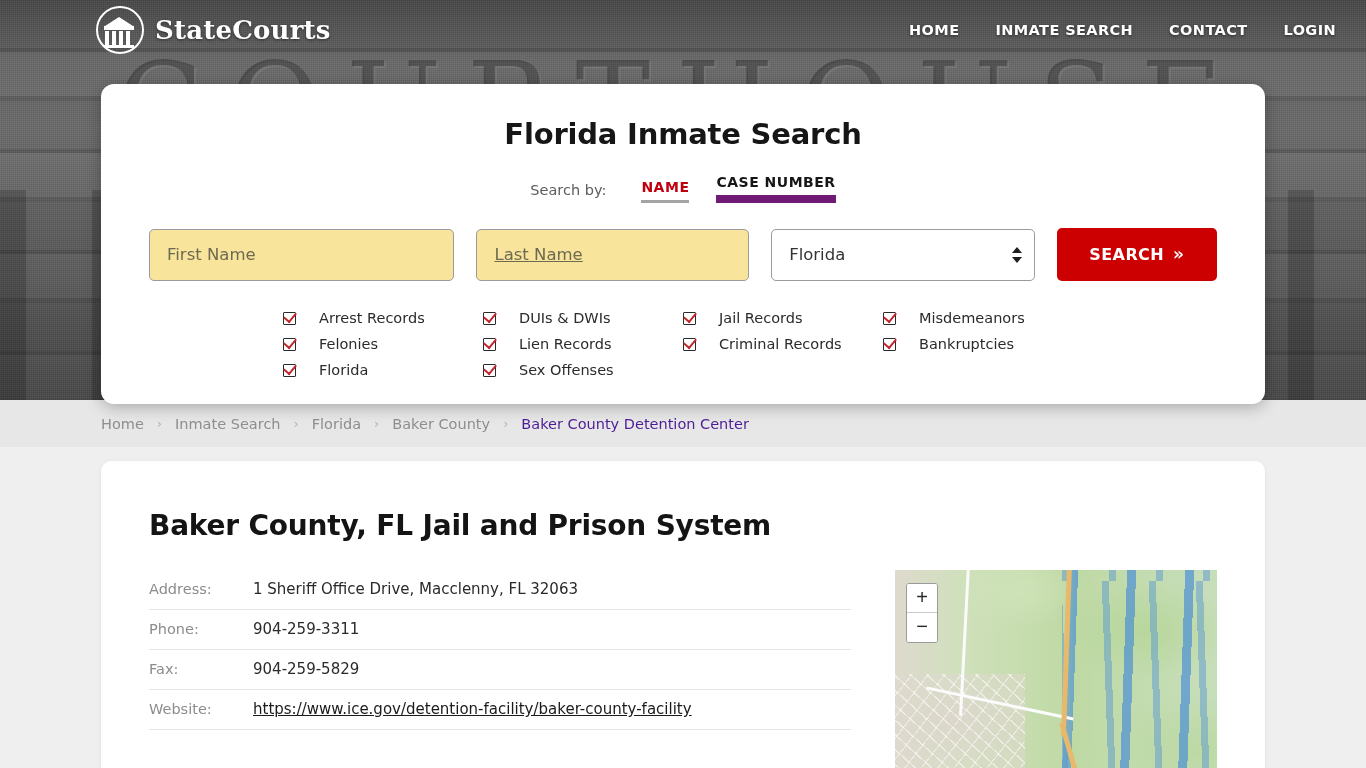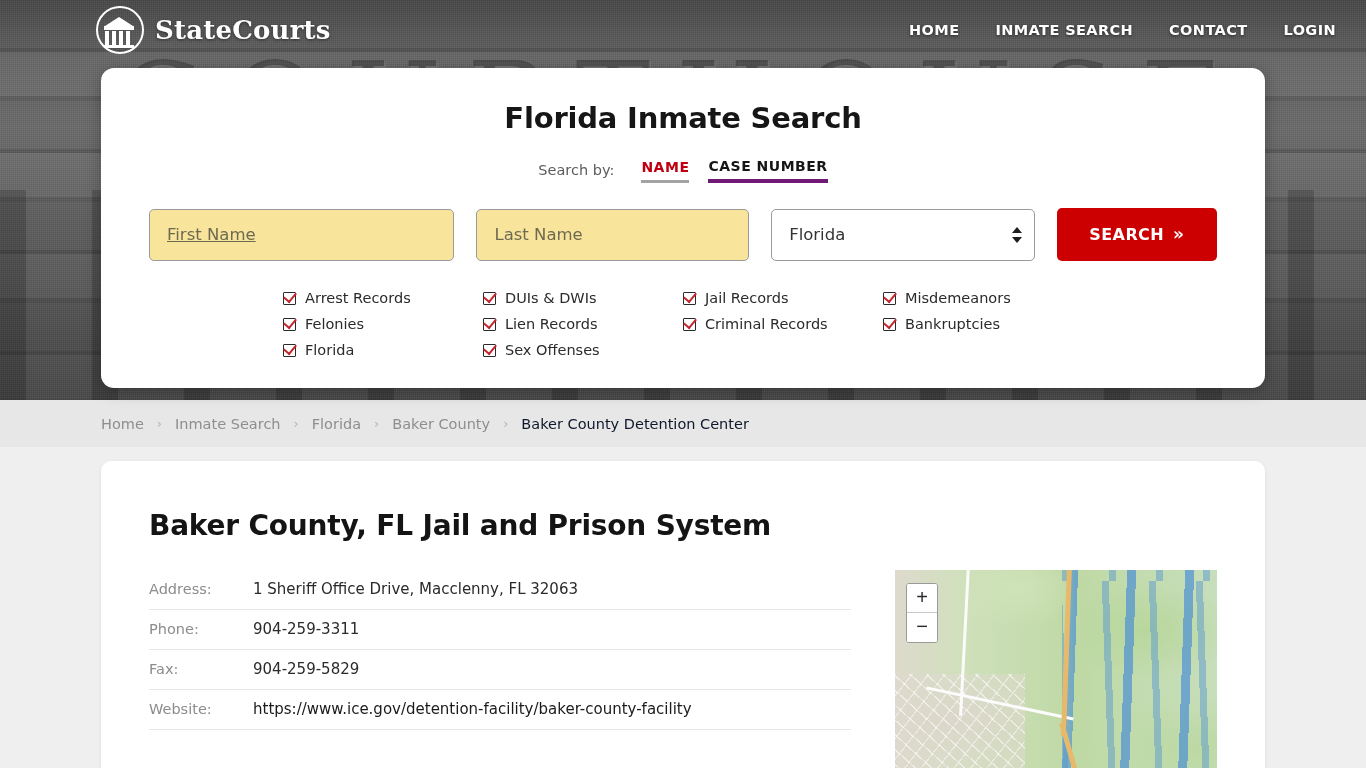--- a/index.html
+++ b/index.html
@@ -105,69 +105,69 @@
     color: #ffffff;
     font-size: 14.5px; font-weight: 700;
     letter-spacing: .4px;
     cursor: pointer;
     text-shadow: 0 1px 3px rgba(0,0,0,.55);
   }
 
   
   .search-card {
     position: absolute;
-    left: 101px; top: 68px;
+    left: 101px; top: 84px;
     width: 1164px; height: 320px;
     background: #ffffff;
     border-radius: 13px;
     box-shadow: 0 3px 16px rgba(0,0,0,.28);
     z-index: 8;
     padding: 22px 34px 0 34px;
   }
   .sc-title {
     text-align: center;
     font-size: 29px; font-weight: 700;
     color: #161616;
     letter-spacing: -.2px;
     margin: 11px 0 0 0;
   }
   .sc-tabs {
     display: flex; justify-content: center; align-items: flex-end;
-    gap: 19px;
+    gap: 27px;
     margin-top: 23px;
   }
   .sc-tabs-label {
     font-size: 14.5px; color: #5c5c5c; margin-right: 8px; padding-bottom: 5px;
   }
   .tab {
     font-size: 14px; font-weight: 700; letter-spacing: .5px;
     padding-bottom: 5px; cursor: pointer;
   }
   .tab.active { color: #c00011; border-bottom: 3px solid #a3a3a3; }
-  .tab.inactive { color: #161616; border-bottom: 4px solid #701a75; }
+  .tab.inactive { color: #161616; border-bottom: 8px solid #701a75; }
 
   .sc-form {
     display: flex; align-items: center; gap: 22px;
     margin-top: 25px;
     padding: 0 14px;
   }
   .inp {
     height: 52px;
     border: 1px solid #9b9b9b;
     border-radius: 5px;
     background: #f9e49c;
     font-size: 16.5px;
     color: #6d6a52;
     padding: 0 17px;
     font-family: inherit;
     outline: none;
   }
   .inp::placeholder { color: #6d6a52; opacity: 1; }
-  .inp.first { width: 316px; text-decoration: underline; }
-  .inp.last  { width: 282px; }
+  .inp.first { width: 316px; }
+  .inp.last  { width: 282px; text-decoration: underline; }
   .sel-wrap { position: relative; width: 274px; height: 52px; }
   .sel {
     width: 100%; height: 52px;
     border: 1px solid #9b9b9b; border-radius: 5px;
     background: #ffffff;
     font-size: 16.5px; color: #333;
     padding: 0 36px 0 17px;
     font-family: inherit;
     appearance: none; -webkit-appearance: none;
     outline: none; cursor: pointer;
@@ -195,21 +195,21 @@
   .chev2 { font-size: 17px; line-height: 1; }
 
   .sc-checks {
     display: grid;
     grid-template-columns: 200px 200px 200px 200px;
     justify-content: center;
     row-gap: 2px;
     margin-top: 25px;
   }
   .chk {
-    display: flex; align-items: center; gap: 9px;
+    display: flex; align-items: center; gap: 23px;
     font-size: 14.5px; color: #2b2b2b;
     height: 24px;
   }
   .chk .box {
     width: 13px; height: 13px; flex: none;
     border: 1.4px solid #2b2b2b; border-radius: 1px;
     position: relative;
   }
   .chk .box::after {
     content: "";
@@ -223,21 +223,21 @@
   
   .crumbbar {
     position: absolute; left: 0; top: 400px;
     width: 1366px; height: 47px;
     background: #e7e7e7;
     display: flex; align-items: center;
     padding-left: 101px;
     z-index: 3;
   }
   .crumb { font-size: 14.5px; color: #8e8e8e; cursor: pointer; }
-  .crumb.current { color: #0f172a; cursor: default; }
+  .crumb.current { color: #4c1d95; cursor: default; }
   .crumb-sep {
     color: #b4b4b4; font-size: 13px; margin: 0 13px;
     user-select: none;
   }
 
   
   .content-card {
     position: absolute; left: 101px; top: 461px;
     width: 1164px; height: 340px;
     background: #ffffff;
@@ -252,21 +252,21 @@
   }
   .facility-wrap { display: flex; gap: 44px; }
   .facility-left { width: 706px; }
   .drow {
     display: flex; align-items: center;
     border-bottom: 1px solid #e6e6e6;
     padding: 10px 0 11px 0;
   }
   .dkey { width: 104px; flex: none; font-size: 14.5px; color: #8c8c8c; }
   .dval { font-size: 15px; color: #2a2a2a; }
-  .dval.link { color: #1b1b1b; cursor: pointer; }
+  .dval.link { color: #1b1b1b; text-decoration: underline; cursor: pointer; }
 
   
   .map {
     width: 322px; height: 210px;
     position: relative; overflow: hidden;
     background: #c9e0b0;
     flex: none;
   }
   .map-green {
     position: absolute; inset: 0;

